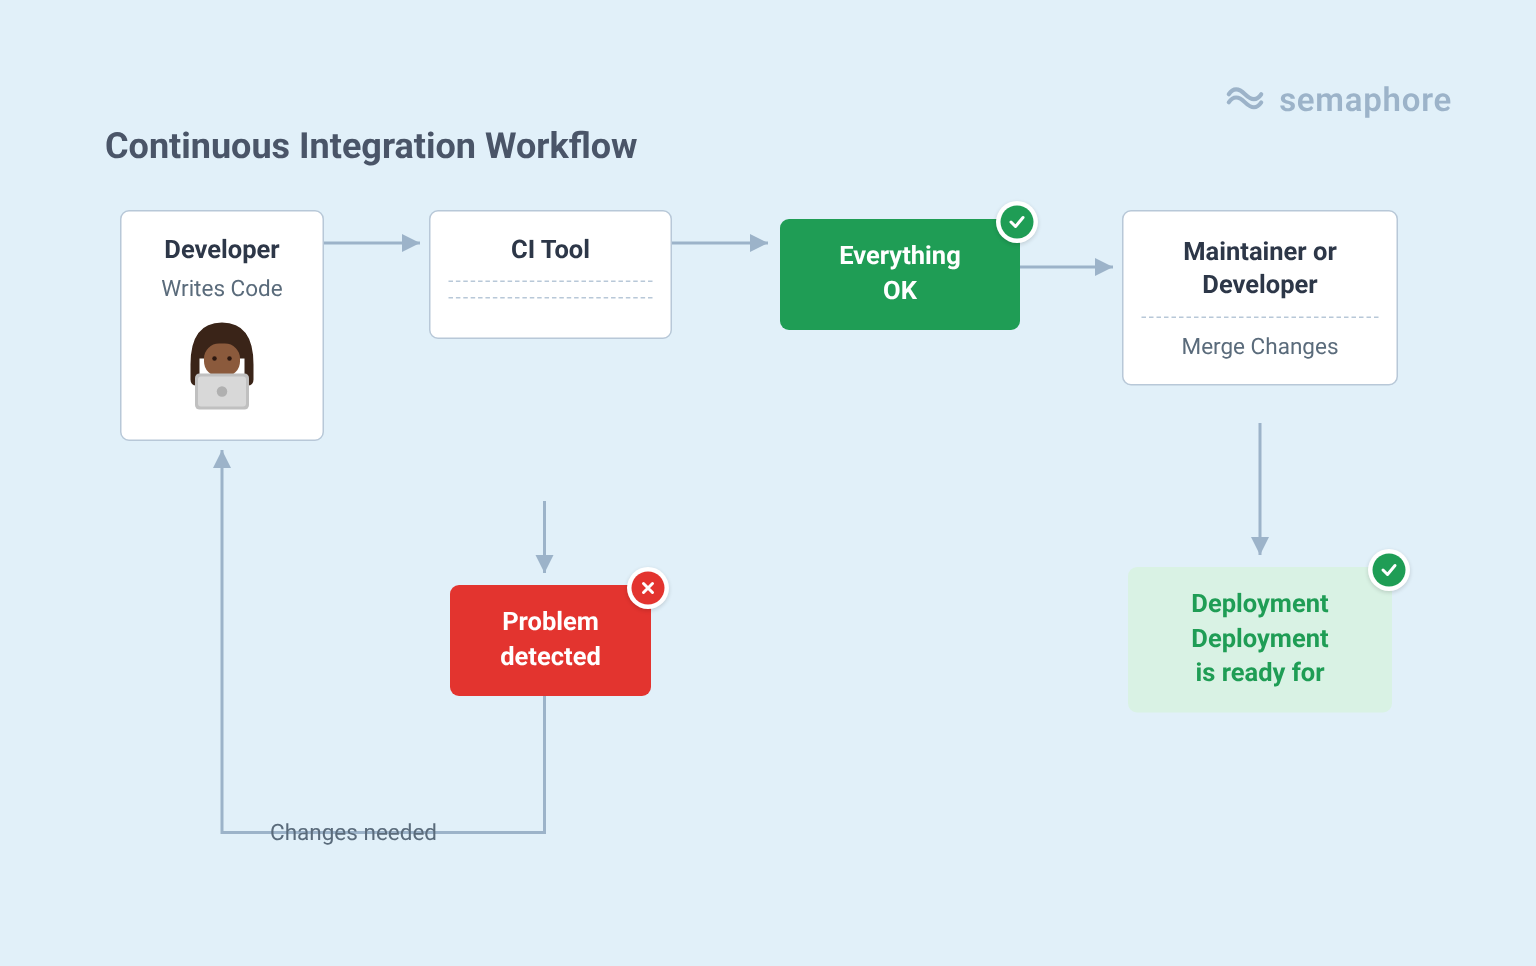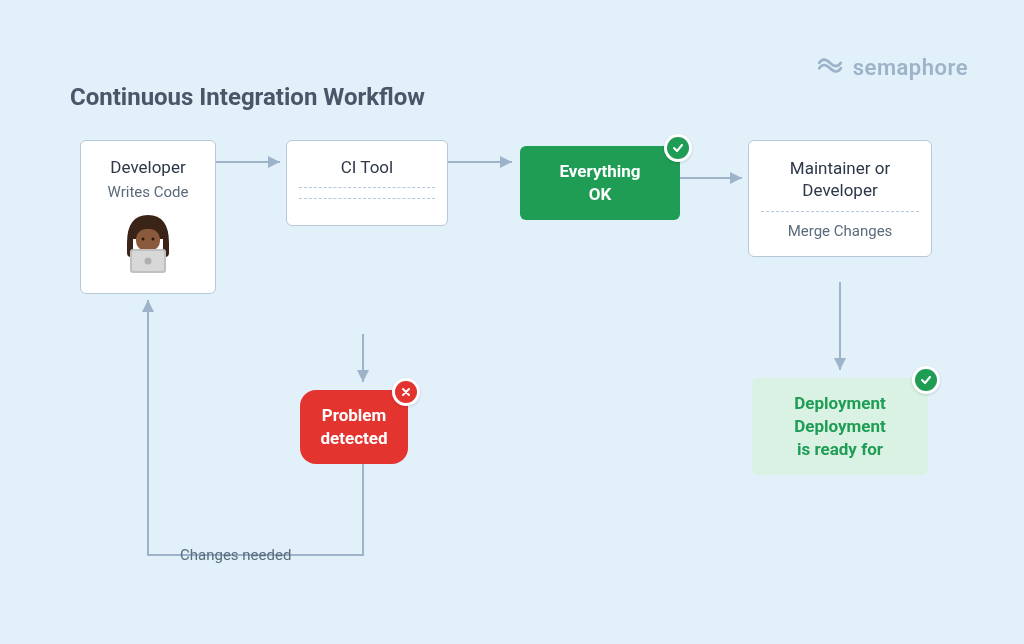--- a/index.html
+++ b/index.html
@@ -42,21 +42,21 @@
   .card {
     position: absolute;
     background: #FFFFFF;
     border: 1.5px solid #B8C8D8;
     border-radius: 6px;
     text-align: center;
     padding: 16px 12px;
   }
   .card-title {
     font-size: 17px;
-    font-weight: 400;
+    font-weight: 700;
     color: #2D3748;
     margin-bottom: 6px;
   }
   .card-sub {
     font-size: 15px;
     color: #5A6B7B;
   }
   .divider {
     border-top: 1.5px dashed #B8C8D8;
     margin: 10px 0;
@@ -168,21 +168,21 @@
     </div>
   </div>
 </div>
 
 <div class="card" style="left:748px; top:140px; width:184px;">
   <div class="card-title" style="line-height:1.3">Maintainer or Developer</div>
   <div class="divider"></div>
   <div class="card-sub">Merge Changes</div>
 </div>
 
-<div class="status-card" style="left:300px; top:390px; width:108px; background:#E3342F;border-radius:16px;">
+<div class="status-card" style="left:300px; top:390px; width:134px; background:#E3342F;">
   <div>Problem</div>
   <div>detected</div>
   <div class="badge" style="top:-12px; right:-12px;">
     <div class="badge-inner" style="background:#E3342F;">
       <svg width="10" height="10" viewBox="0 0 10 10">
           <path d="M2 2 L8 8 M8 2 L2 8" stroke="#FFF" stroke-width="2" stroke-linecap="round"></path>
         </svg>
     </div>
   </div>
 </div>

